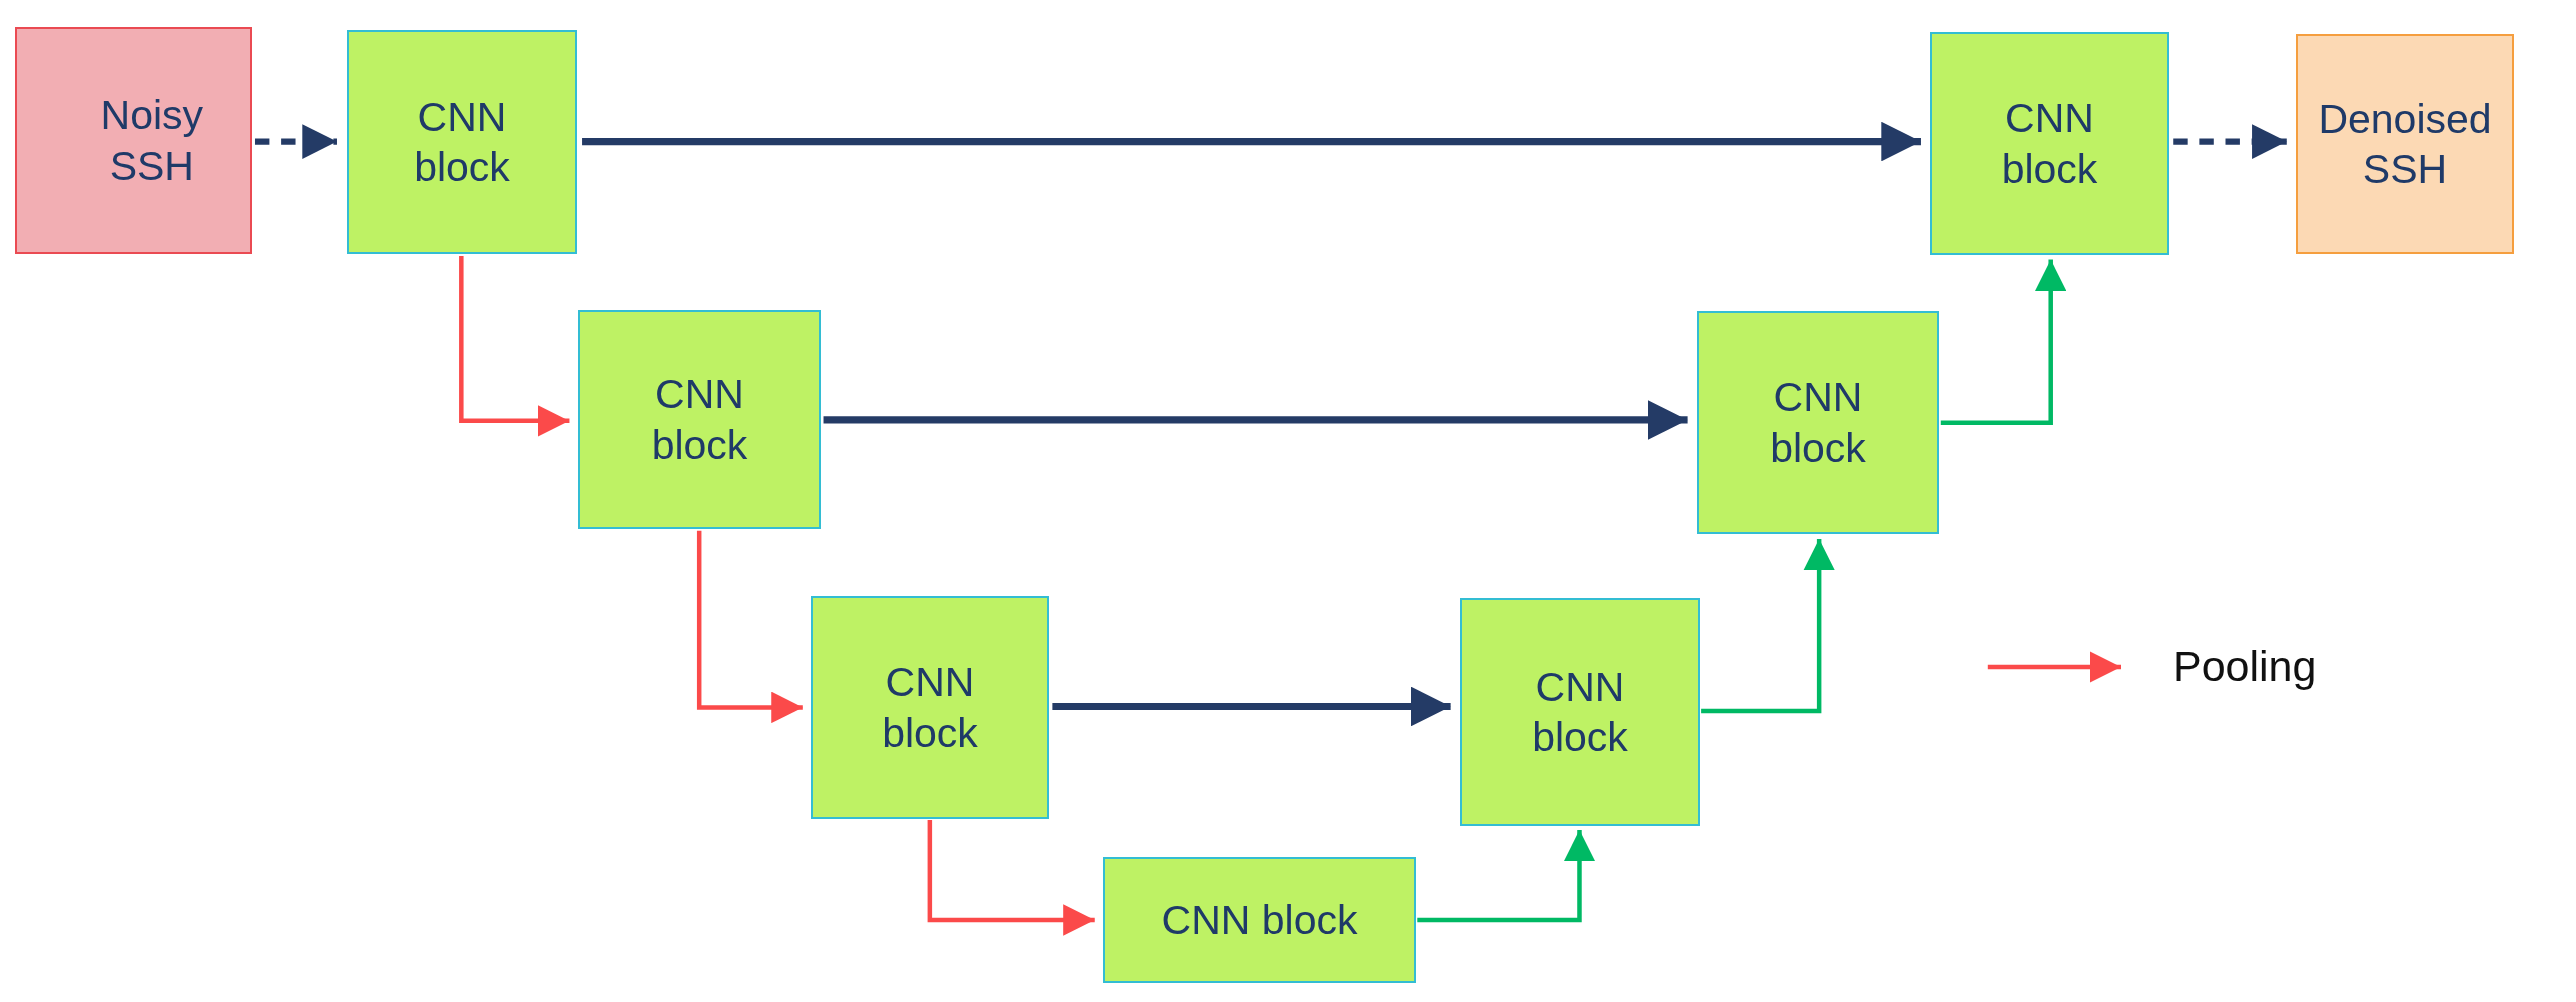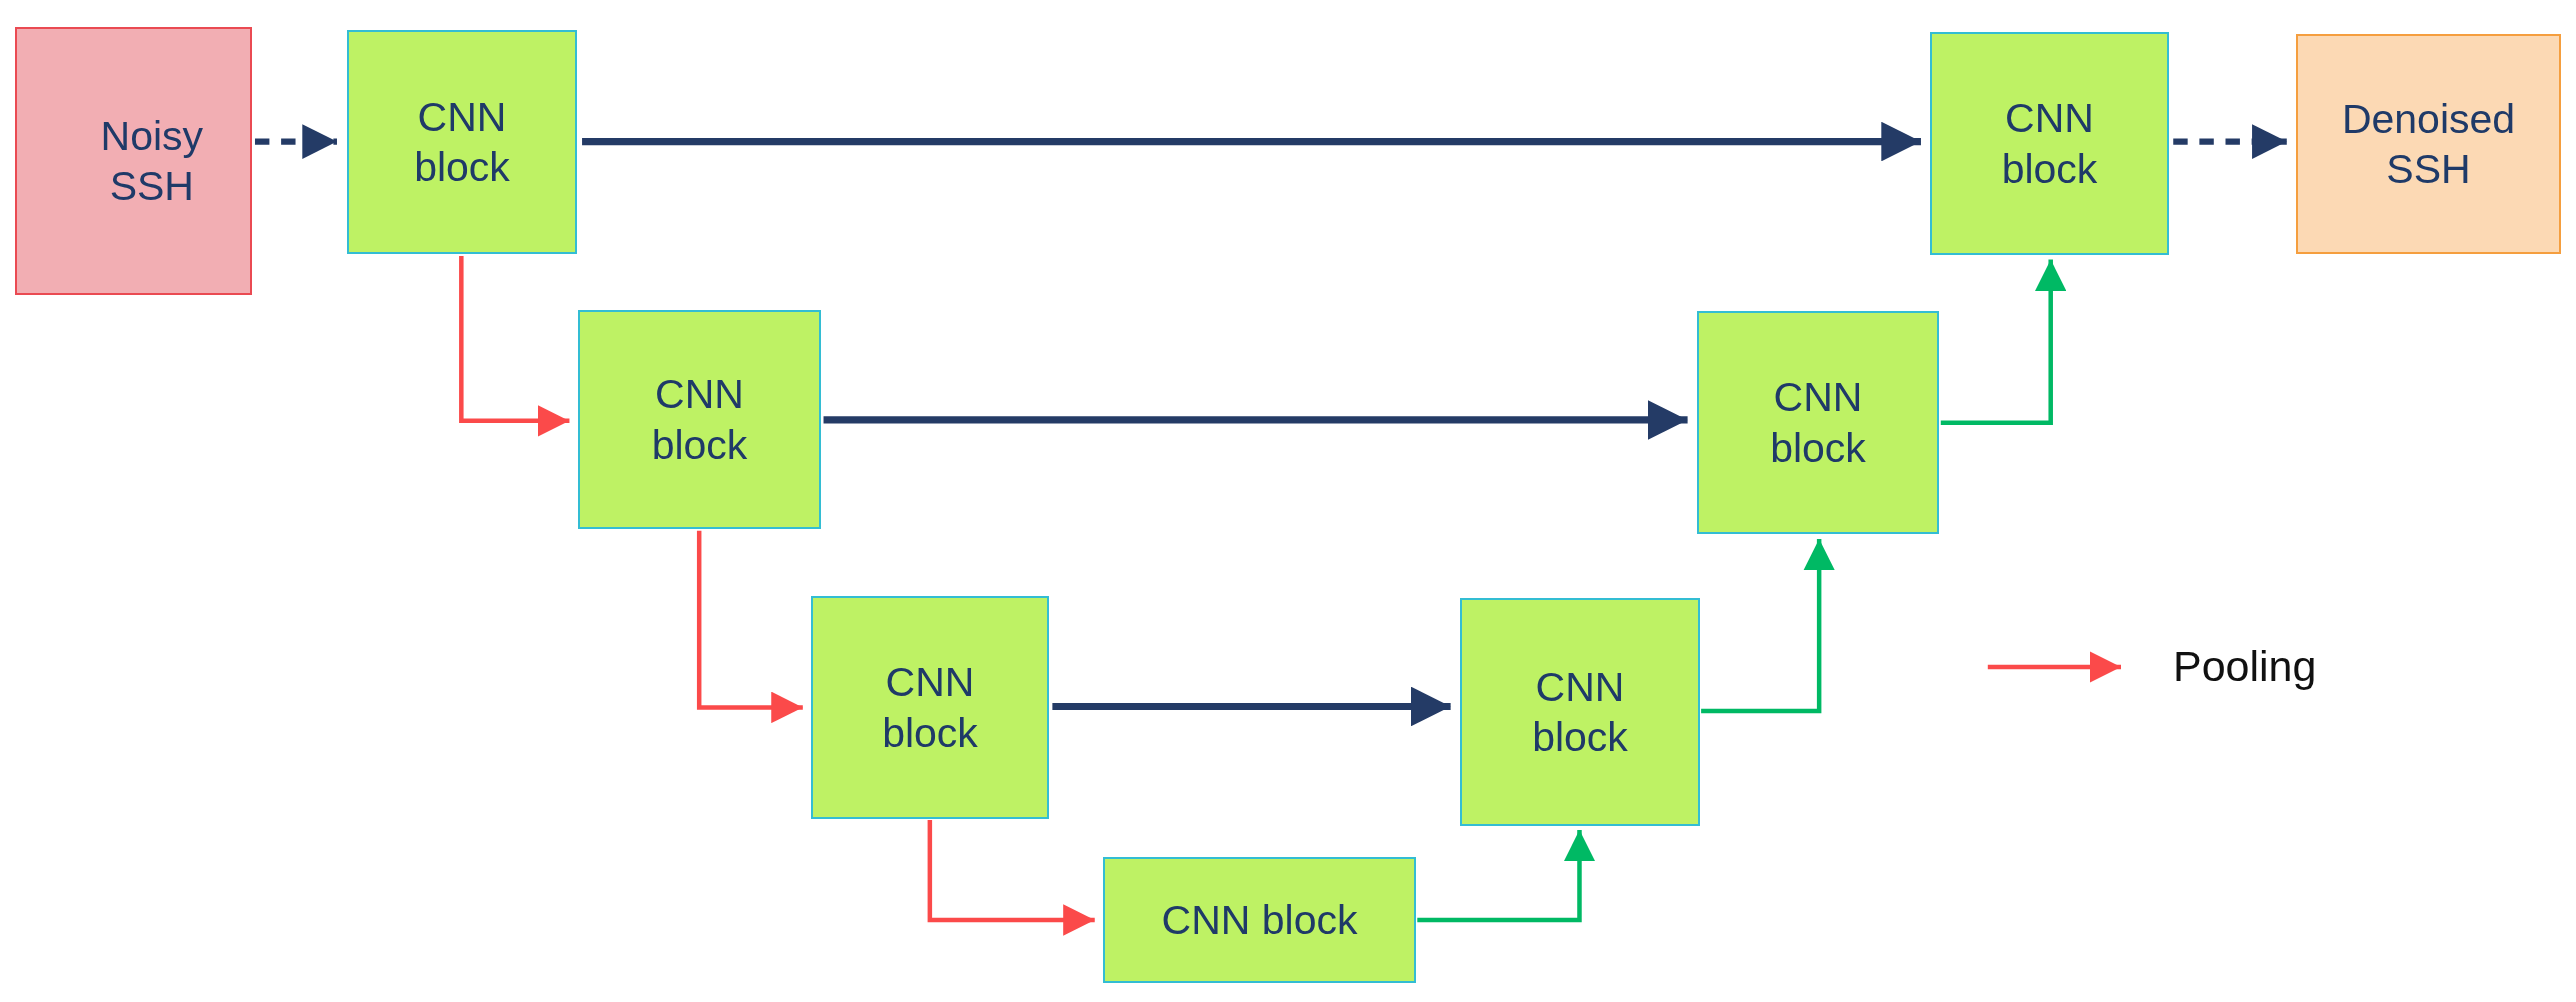--- a/index.html
+++ b/index.html
@@ -25,29 +25,29 @@
     white-space: pre-line;
     color: #1f3a68;
     font-size: 41px;
     line-height: 1.22;
     box-sizing: border-box;
   }
   .node-blue   { background: #bef264; border: 2.7px solid #33bdd3; }
   .node-pink   { background: #f2aeb3; border: 2.7px solid #ea4a52; }
   .node-orange { background: #fcd9b4; border: 2.7px solid #f59e3e; }
 
-  .n-noisy      { left: 15.3px;   top: 27px;  width: 237px; height: 268px; padding-left: 36px; }
+  .n-noisy      { left: 15.3px;   top: 27px;  width: 237px; height: 227px; padding-left: 36px; }
   .n-enc1       { left: 347px;  top: 30px;  width: 230px; height: 224px; }
   .n-enc2       { left: 578px;  top: 310px; width: 243px; height: 219px; }
   .n-enc3       { left: 811px;  top: 596px; width: 238px; height: 223px; }
   .n-bottleneck { left: 1103px; top: 857px; width: 313px; height: 126px; }
   .n-dec3       { left: 1460px; top: 598px; width: 240px; height: 228px; }
   .n-dec2       { left: 1697px; top: 311px; width: 242px; height: 223px; }
   .n-dec1       { left: 1930px; top: 32px;  width: 239px; height: 223px; }
-  .n-denoised   { left: 2296px; top: 34px;  width: 265px; height: 220px; }
+  .n-denoised   { left: 2296px; top: 34px;  width: 218px; height: 220px; }
 
   .legend {
     position: absolute;
     left: 1986px;
     top: 634px;
     display: flex;
     flex-direction: column;
     gap: 41px;
   }
   .legend-row {

